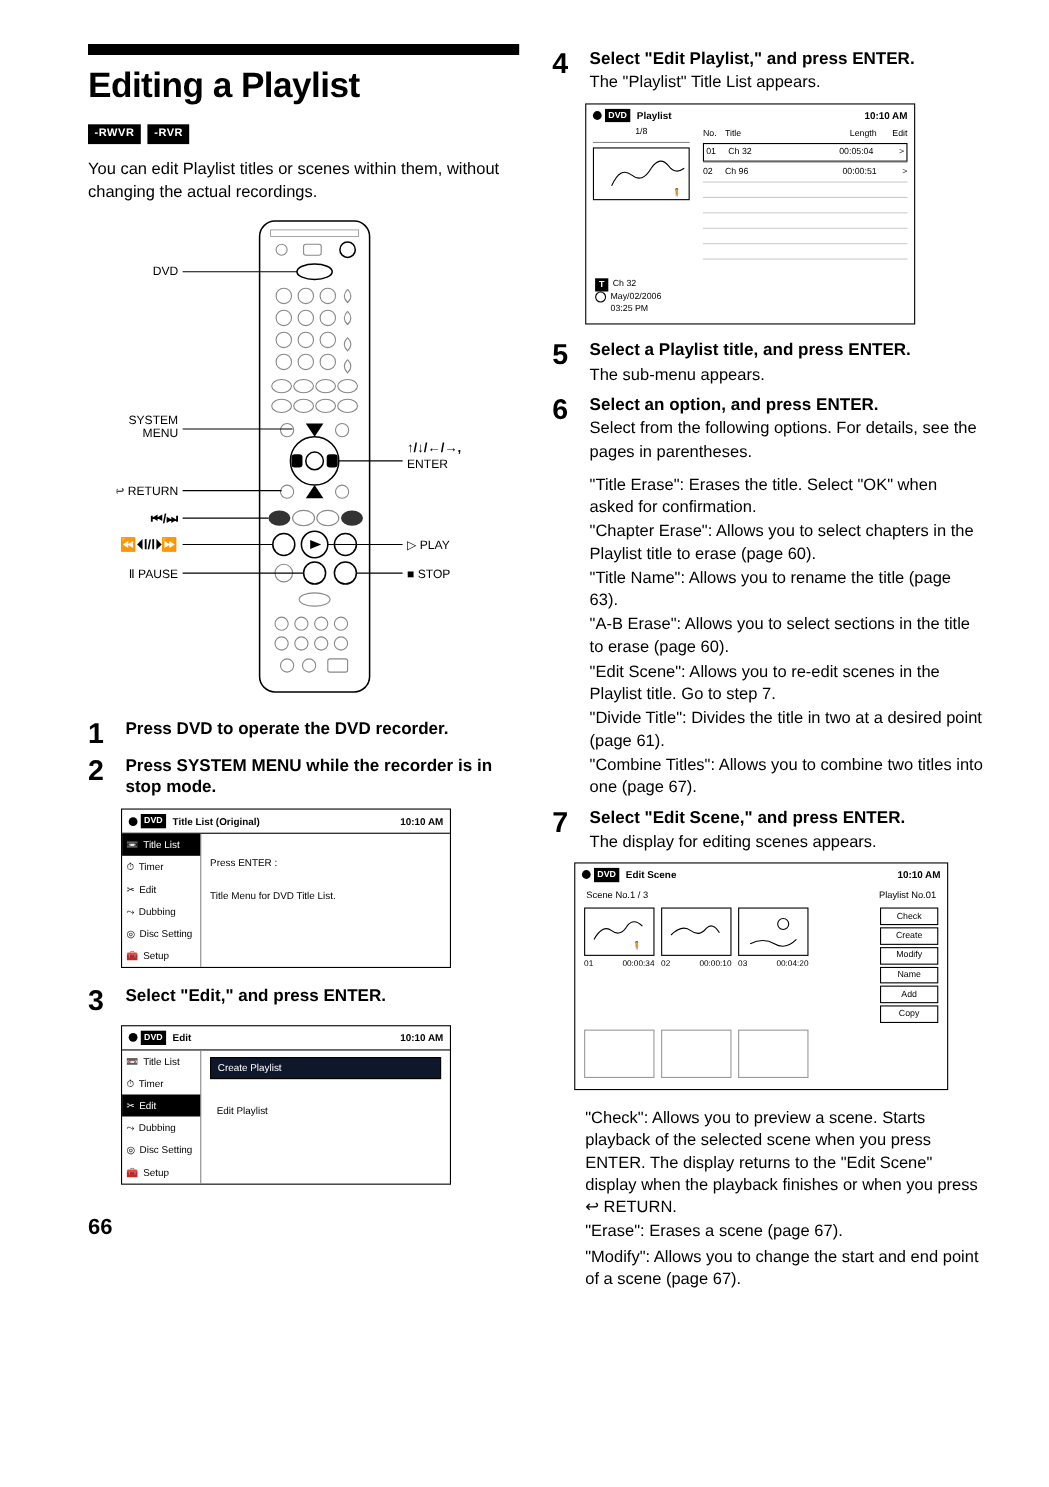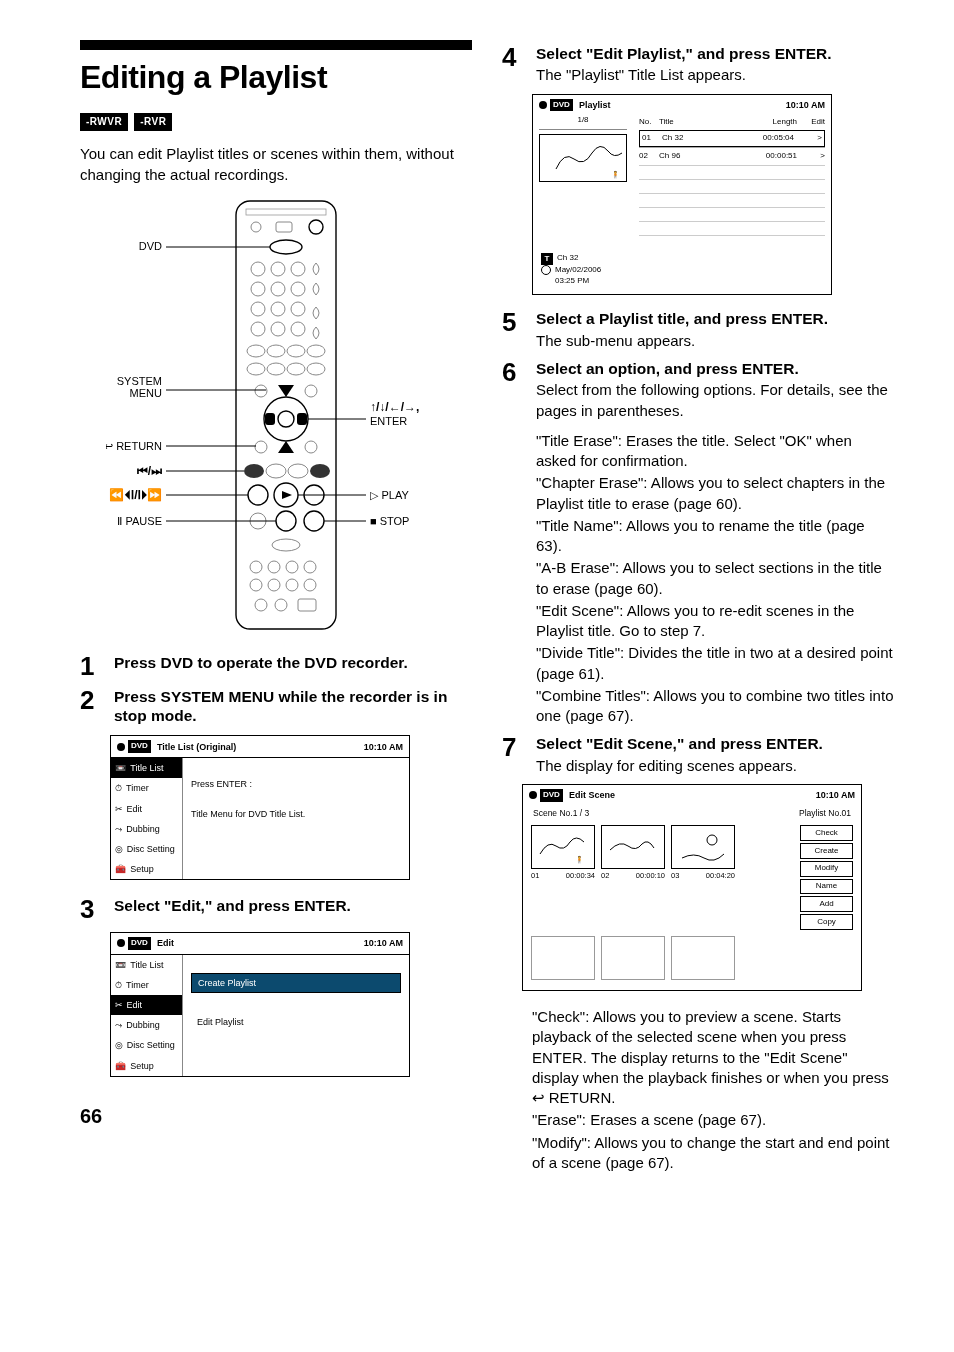--- a/index.html
+++ b/index.html
@@ -34,21 +34,21 @@
   
   .osd { border: 1.5px solid #000; width: 300px; margin: 10px 0 16px 30px; font-size: 9px; }
   .osd-header { display:flex; align-items:center; gap:6px; padding: 4px 6px; border-bottom: 1px solid #000; font-weight:700; }
   .osd-header .time { margin-left:auto; font-weight:700; }
   .osd-body { display:flex; }
   .osd-side { width: 72px; border-right: 1px solid #888; }
   .osd-side-item { display:flex; align-items:center; gap:4px; padding:4px 4px; font-size:9px; }
   .osd-side-item.sel { background:#000; color:#fff; }
   .osd-main { flex:1; padding:6px 8px; font-size:9px; }
   .osd-main .boxrow { border:1px solid #000; padding:3px 6px; margin-bottom:4px; }
-  .osd-main .boxrow.sel { background:#0c4a6e; color:#fff;margin-top:12px; }
+  .osd-main .boxrow.sel { background:#0f172a; color:#fff; }
   .dvd-chip { display:inline-flex; align-items:center; gap:3px; }
   .dvd-chip .dot { width:8px; height:8px; border-radius:50%; background:#000; display:inline-block; }
   .dvd-chip .lbl { background:#000; color:#fff; font-size:8px; padding:1px 3px; font-weight:700; }
 
   
   .osd2 { border:1.5px solid #000; width: 300px; margin:8px 0 14px 30px; font-size:9px; }
   .osd2-header { display:flex; align-items:center; gap:6px; padding:4px 6px; font-weight:700; }
   .osd2-header .time { margin-left:auto; }
   .osd2-top { display:flex; }
   .osd2-thumbpane { width: 100px; padding:0 6px 6px; }

